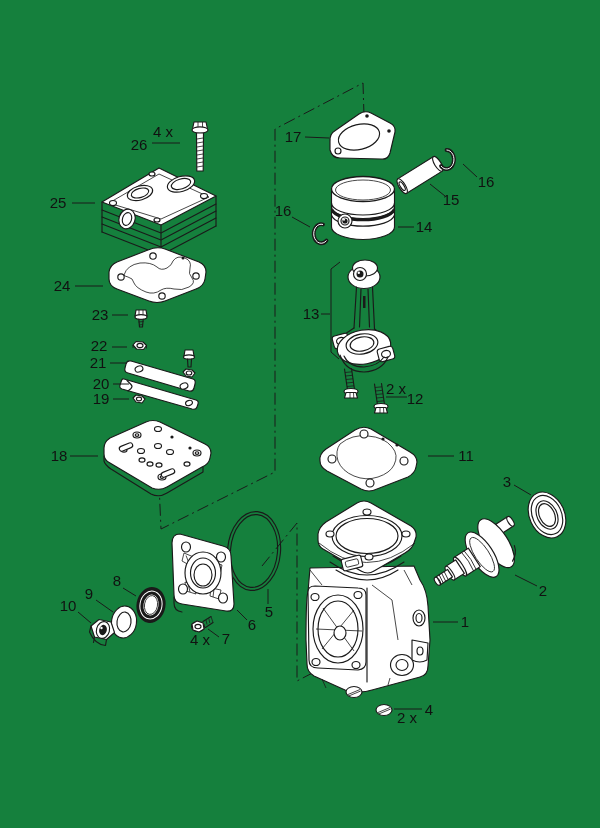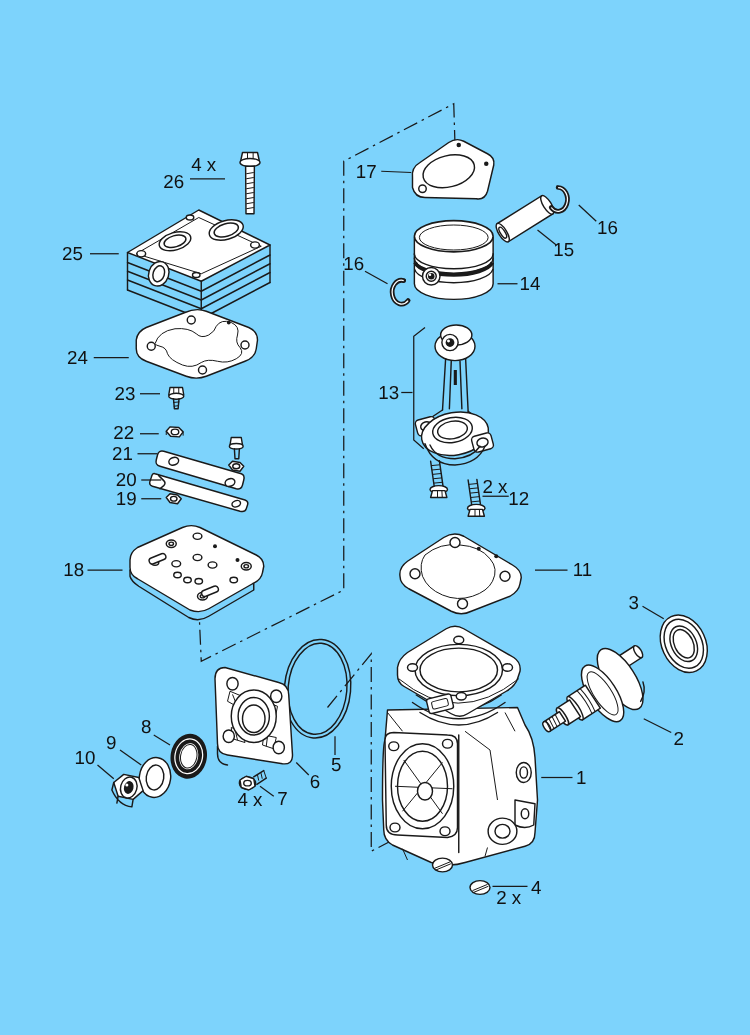--- a/index.html
+++ b/index.html
@@ -1,16 +1,16 @@
 <!DOCTYPE html>
 <html><head>
 <meta charset="utf-8">
 <style>
   html,body{margin:0;padding:0;background:#ffffff;}
-  .page{position:relative;width:600px;height:828px;background:#7dd3fc;overflow:hidden;
+  .page{position:relative;width:600px;height:828px;background:#15803d;overflow:hidden;
         font-family:"Liberation Sans",sans-serif;}
   svg{display:block;}
   .ln{fill:none;stroke:#1a1a1a;stroke-width:1.15;stroke-linecap:round;stroke-linejoin:round;}
   .fw{fill:#ffffff;stroke:#1a1a1a;stroke-width:1.15;stroke-linecap:round;stroke-linejoin:round;}
   .thin{fill:none;stroke:#1a1a1a;stroke-width:0.8;}
   .dk{fill:#1a1a1a;stroke:none;}
   .ld{fill:none;stroke:#1a1a1a;stroke-width:1;}
   .dd{fill:none;stroke:#1a1a1a;stroke-width:1;stroke-dasharray:12 4 2 4;}
   text.callout{font-size:15px;fill:#111111;text-anchor:middle;}
 </style>

